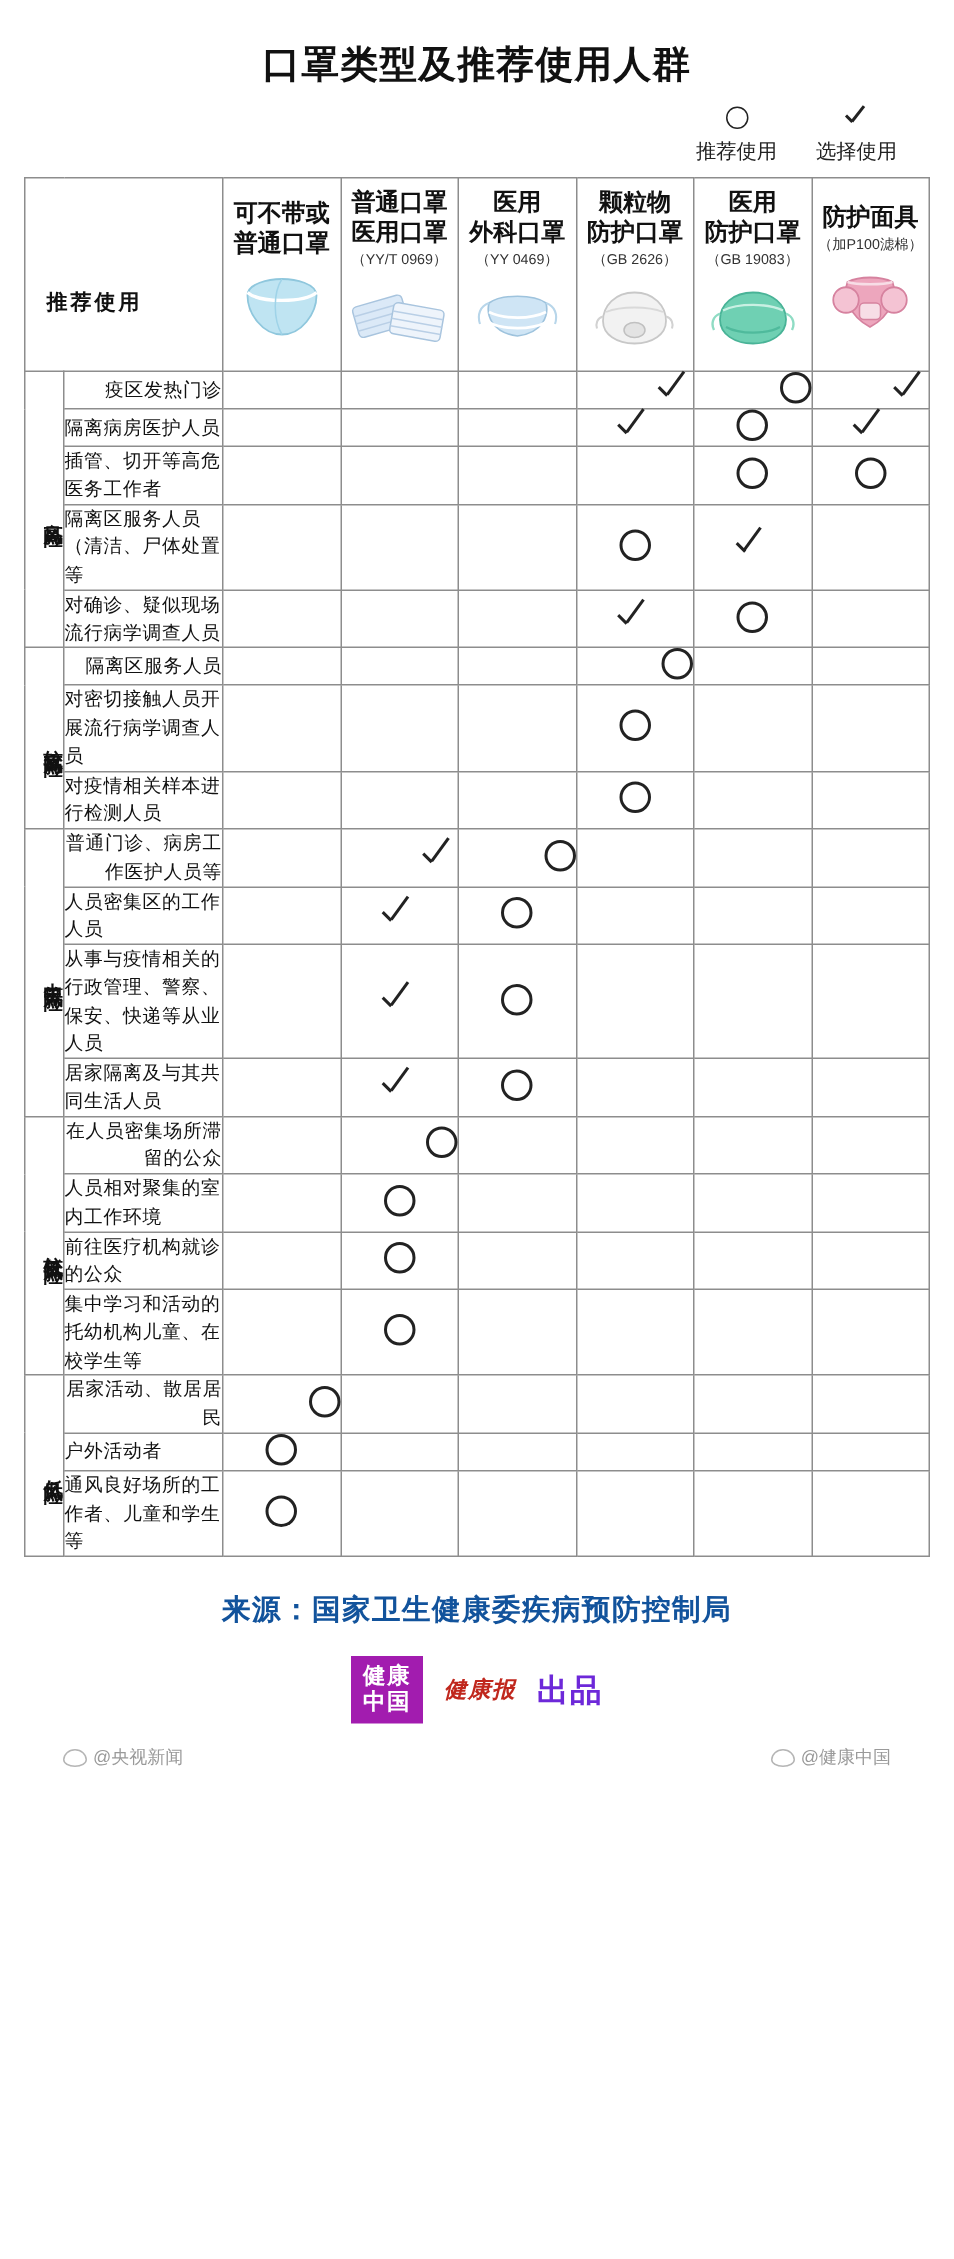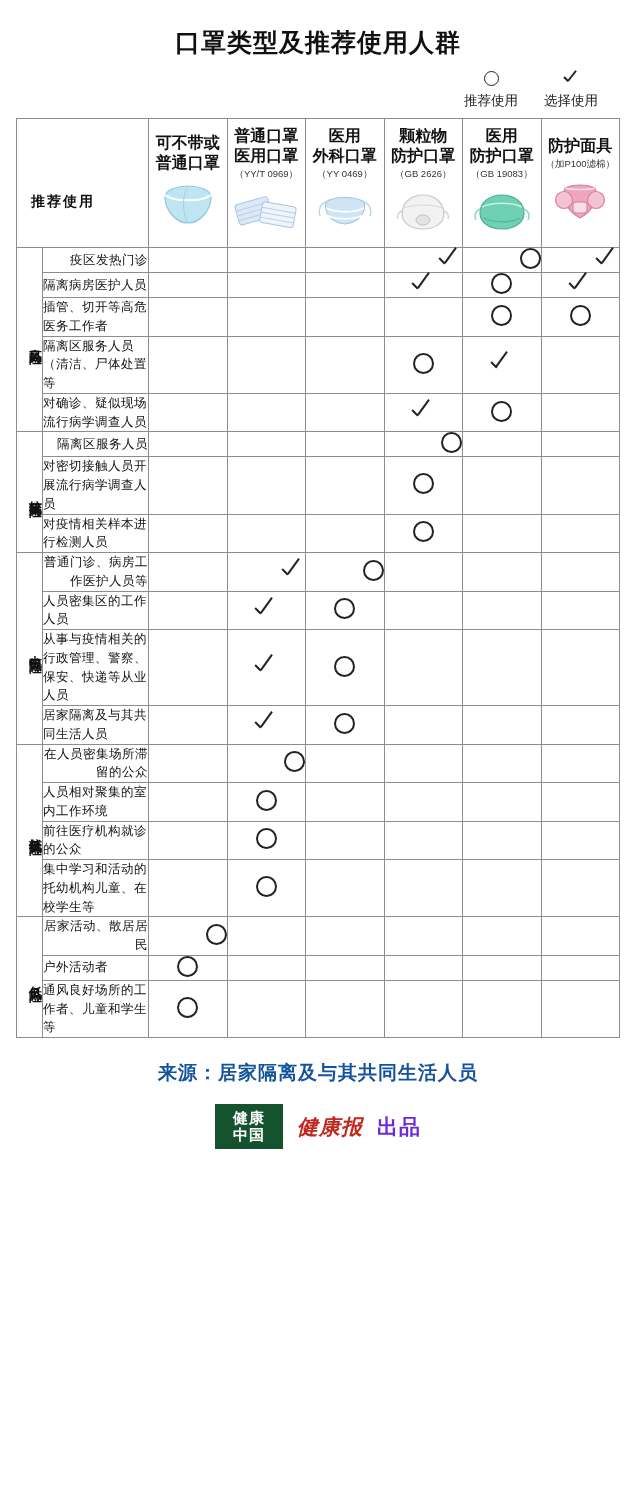--- a/index.html
+++ b/index.html
@@ -208,32 +208,32 @@
     padding-top: 22px;
   }
   .footer {
     display: flex;
     align-items: center;
     justify-content: center;
     gap: 14px;
     padding-top: 18px;
   }
   .logo-box {
-    background: #14532d;
+    background: #a21caf;
     color: #fff;
     font-size: 15px;
     font-weight: bold;
     line-height: 1.1;
-    padding: 6px 18px;
+    padding: 6px 8px;
     text-align: center;
     letter-spacing: 1px;
   }
   .logo-red {
     color: #c0271d;
-    font-size: 21px;
+    font-size: 15px;
     font-weight: bold;
     font-family: "Liberation Serif", "DejaVu Serif", serif;
     font-style: italic;
     letter-spacing: 1px;
   }
   .logo-black {
     color: #6d28d9;
     font-size: 21px;
     font-weight: bold;
     letter-spacing: 1px;
@@ -578,25 +578,35 @@
         <td class="cell"><span class="m-circle"></span></td>
         <td class="cell"></td>
         <td class="cell"></td>
         <td class="cell"></td>
         <td class="cell"></td>
         <td class="cell"></td>
       </tr>
     </tbody>
   </table>
 
-  <div class="source">来源：居家隔离及与其共同生活人员</div>
+  <div class="source">来源：国家卫生健康委疾病预防控制局</div>
 
   <div class="footer">
     <div class="logo-box">
       <div>健康</div>
       <div>中国</div>
     </div>
     <div class="logo-red">健康报</div>
     <div class="logo-black">出品</div>
   </div>
 
+  <div class="weibo-row">
+    <div class="weibo-tag">
+      <span class="weibo-eye"></span>
+      <span>@央视新闻</span>
+    </div>
+    <div class="weibo-tag">
+      <span class="weibo-eye"></span>
+      <span>@健康中国</span>
+    </div>
+  </div>
 
 </div>
 
 </body></html>

